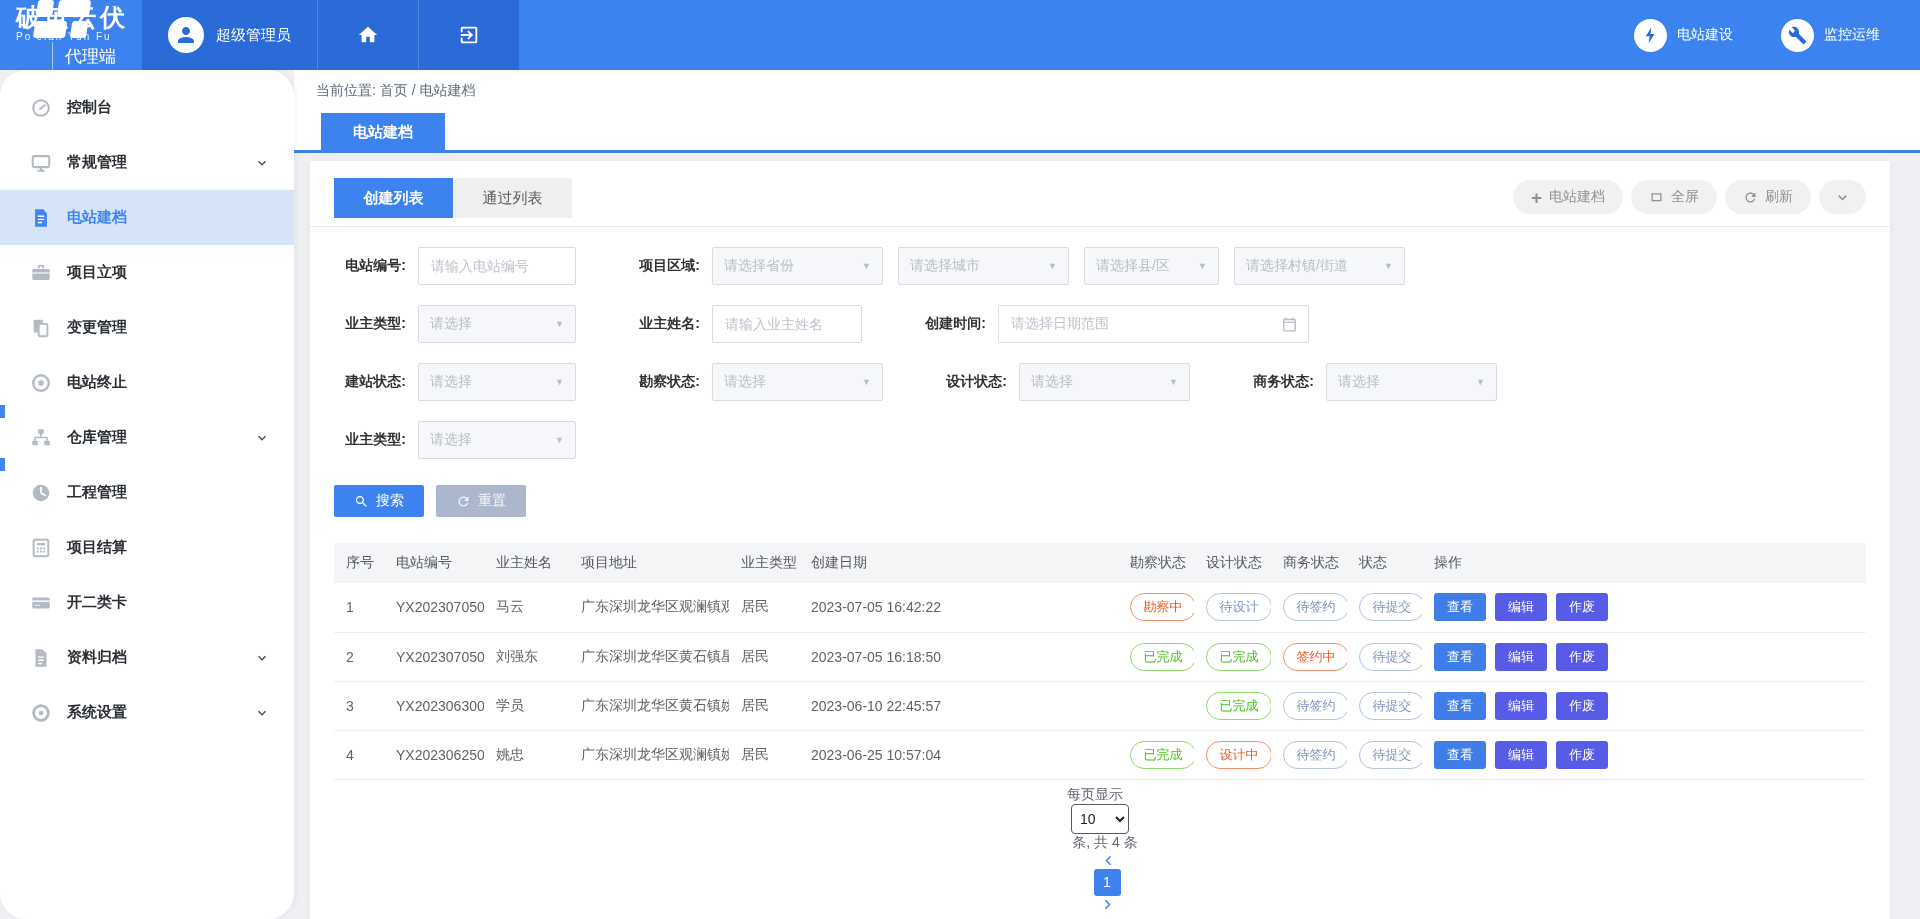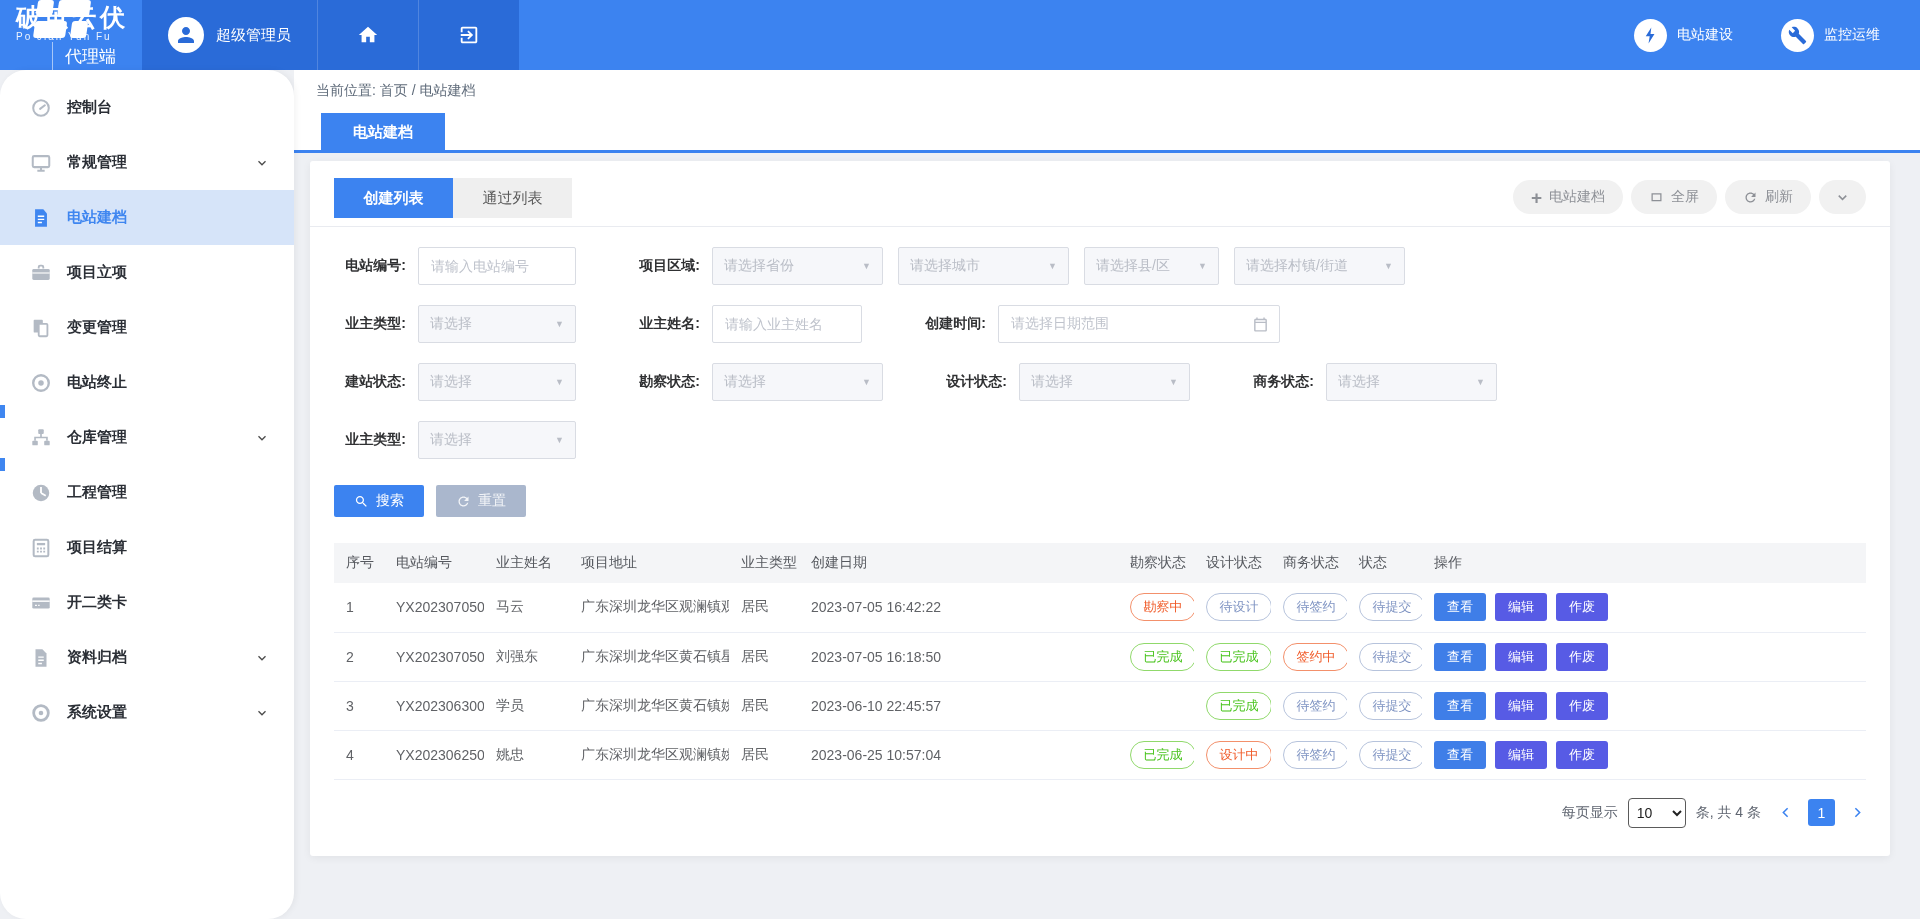--- a/index.html
+++ b/index.html
@@ -101,21 +101,21 @@
   td { height:49px; padding:0 12px; color:#606266; border-bottom:1px solid #ebeef5; white-space:nowrap; overflow:hidden; text-overflow:clip; }
   .badge { display:inline-block; min-width:66px; text-align:center; padding:4px 10px; border-radius:14px; font-size:13px; border:1px solid; background:#fff; }
   .badge-warning { color:#f05a28; border-color:#f3906b; }
   .badge-success { color:#49c41d; border-color:#90d96b; }
   .badge-pending { color:#7e93c2; border-color:#b6c3dc; }
   .act-btn { display:inline-block; padding:5px 13px; font-size:13px; border-radius:3px; color:#fff; margin-right:9px; cursor:pointer; }
   .act-view { background:#3f7ee8; }
   .act-edit, .act-void { background:#575be5; }
 
   
-  .pagination { display:flex; justify-content:flex-end; align-items:center; margin:18px 24px 0; font-size:14px; color:#5f6570; }
+  .pagination { display:flex; justify-content:flex-end; align-items:center; margin:6px 24px 0; font-size:14px; color:#5f6570;flex-direction:column; }
   .pagination .pp-label { margin-right:10px; }
   .pagination select { height:30px; width:58px; border:1px solid #5a5a5a; border-radius:4px; font-size:14px; color:#222; padding:0 4px; background:#fff; font-family:inherit; }
   .pagination .pp-count { margin-left:10px; }
   .pg-arrow { display:flex; align-items:center; cursor:pointer; margin-left:16px; }
   .pg-arrow svg { width:17px; height:17px; fill:none; stroke:#3c83f0; stroke-width:2.2; }
   .pg-cur { width:27px; height:27px; background:#3c83f0; color:#fff; border-radius:3px; display:flex; align-items:center; justify-content:center; font-size:14px; margin-left:14px; cursor:pointer; }
   .pg-arrow.next { margin-left:14px; }
 </style>
 </head>
 <body>
@@ -383,21 +383,21 @@
                   <span class="ph">请选择</span>
                   <span class="caret">▼</span>
                 </div>
               </div>
               <div class="f-field grouped">
                 <span class="f-label">业主姓名:</span>
                 <input class="f-input" style="width: 150px;" placeholder="请输入业主姓名">
               </div>
               <div class="f-field grouped">
                 <span class="f-label">创建时间:</span>
-                <div class="f-date" style="width:282px">
+                <div class="f-date" style="width:311px">
                   <span class="ph">请选择日期范围</span>
                   <span class="cal"><svg viewBox="0 0 24 24">
                       <path d="M19 4h-1V2h-2v2H8V2H6v2H5c-1.1 0-2 .9-2 2v14c0 1.1.9 2 2 2h14c1.1 0 2-.9 2-2V6c0-1.1-.9-2-2-2zm0 16H5V10h14v10zM5 8V6h14v2H5z"></path>
                     </svg></span>
                 </div>
               </div>
             </div>
             <div class="f-row">
               <div class="f-field grouped">
                 <span class="f-label">建站状态:</span>

